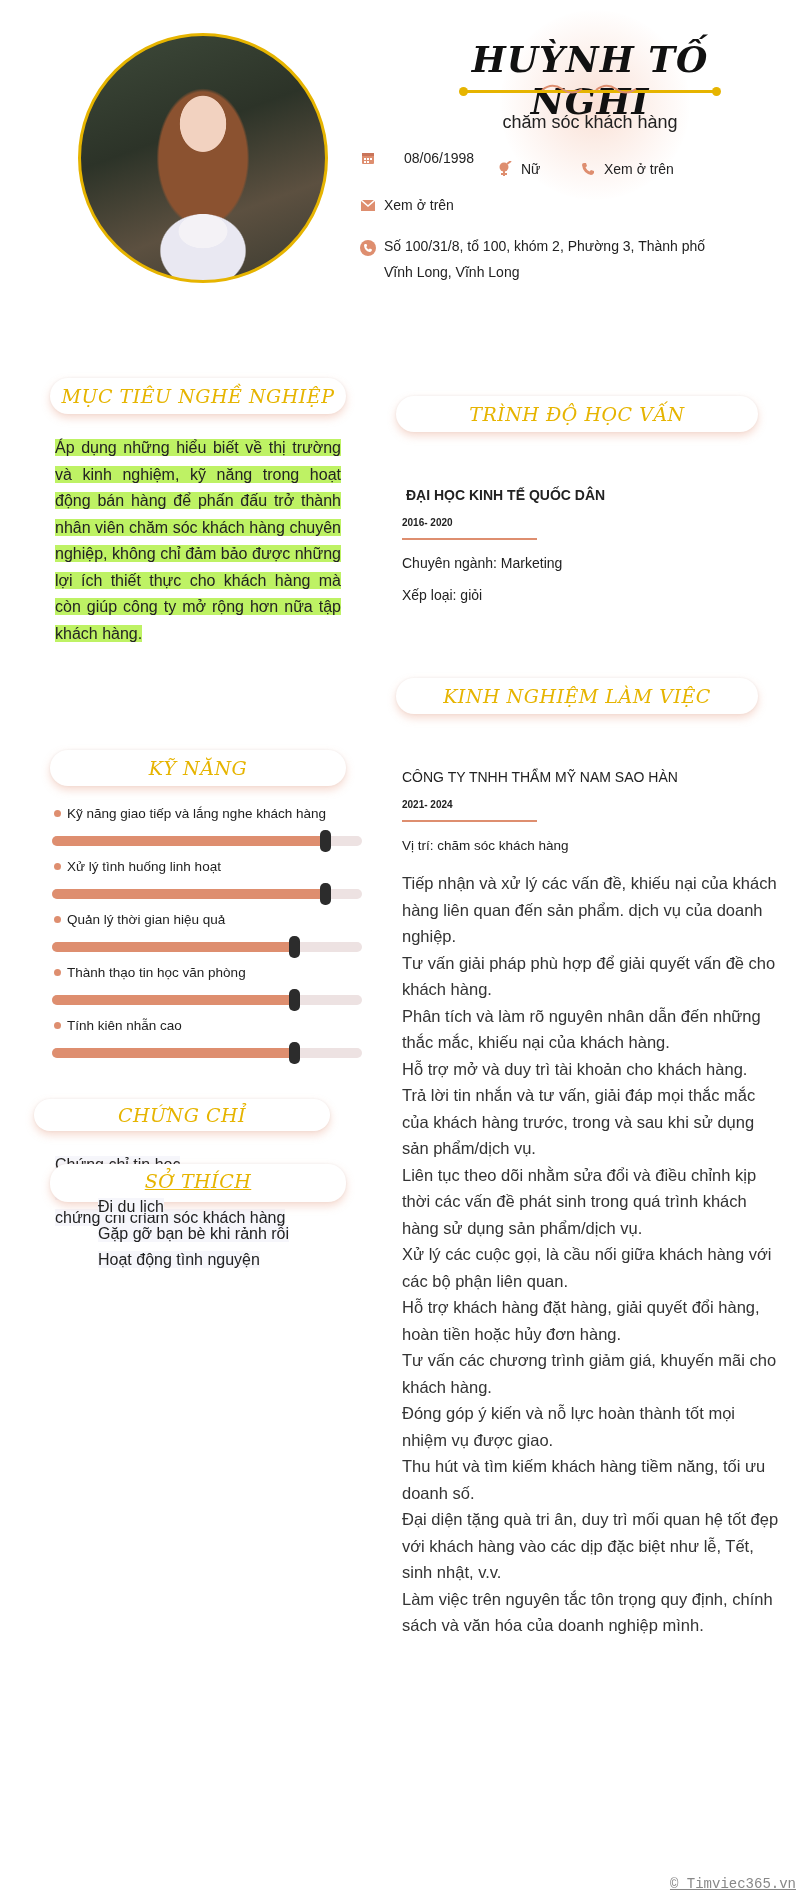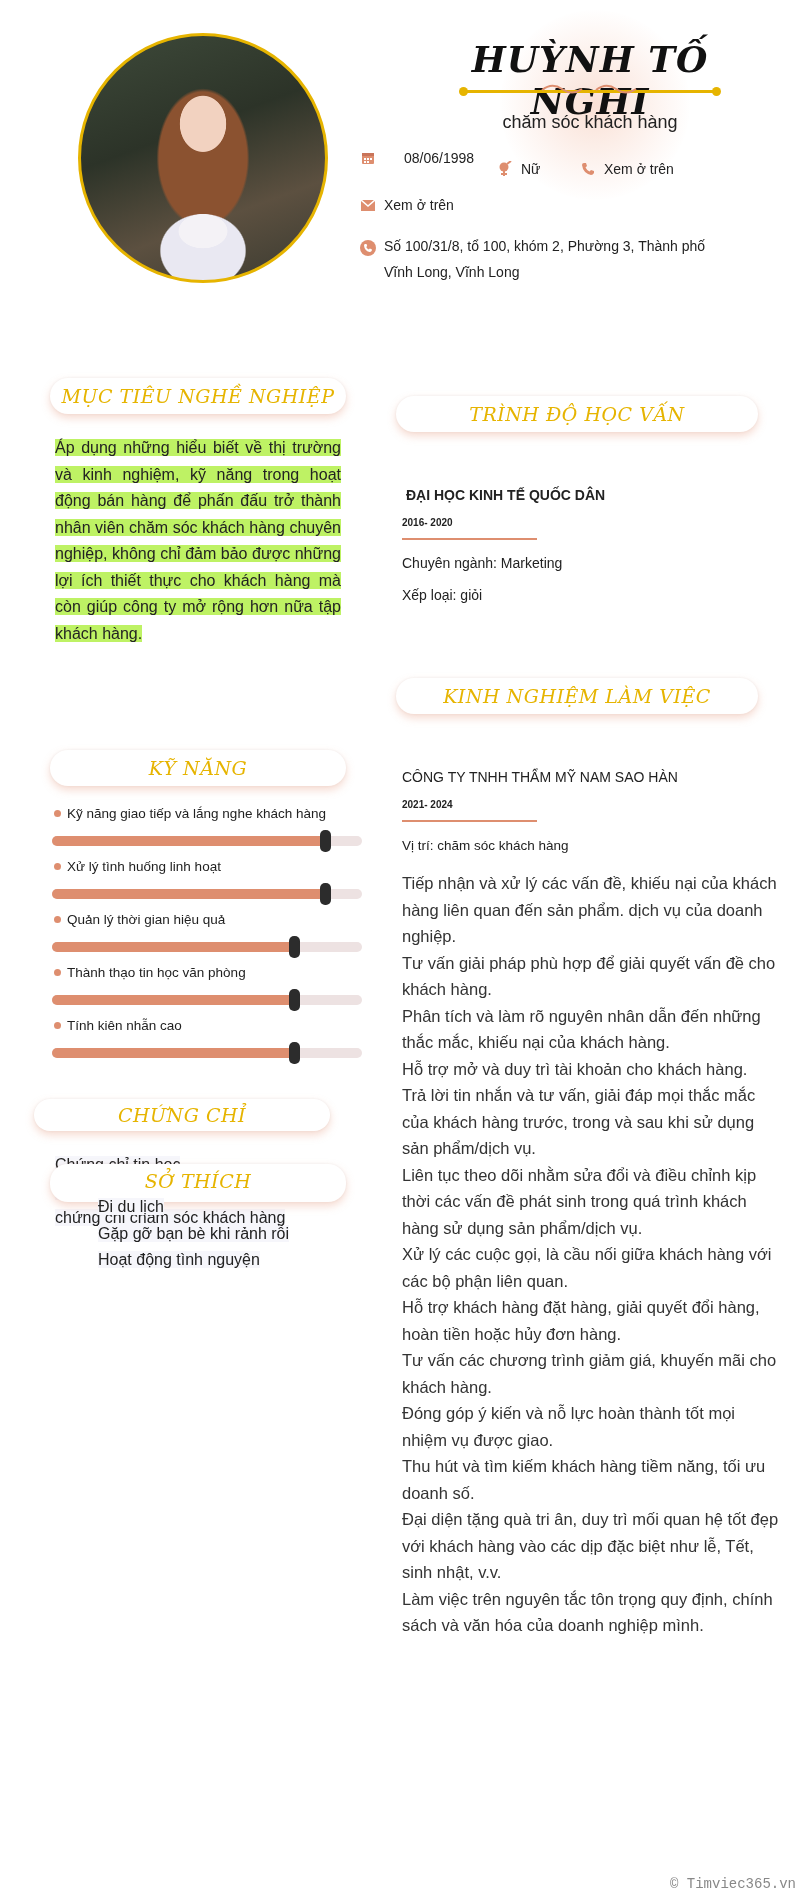--- a/index.html
+++ b/index.html
@@ -60,21 +60,21 @@
     .plain-list { position: absolute; left: 55px; width: 290px; font-size: 16px; line-height: 26.5px; color: #222; }
     .plain-list div span { background: #f6f6fb; }
 
     .edu-name { position: absolute; left: 406px; font-size: 14px; font-weight: bold; color: #222; }
     .edu-year { position: absolute; left: 402px; font-size: 10px; font-weight: bold; color: #222; }
     .edu-rule { position: absolute; left: 402px; width: 135px; height: 2px; background: #de8e6f; }
     .edu-line { position: absolute; left: 402px; font-size: 14px; color: #222; }
     .exp-company { position: absolute; left: 402px; font-size: 14px; color: #222; }
     .exp-desc { position: absolute; left: 402px; top: 870px; width: 380px; font-size: 16.5px; line-height: 26.5px; color: #333; }
 
-    .footer { position: absolute; right: 0; top: 1893px; font-family: "Liberation Mono", monospace; font-size: 14px; color: #888; }
+    .footer { position: absolute; right: 0; top: 1893px; font-family: "Liberation Mono", monospace; font-size: 14px; color: #888; text-decoration: underline; }
   </style>
 </head>
 <body>
 
 <div class="photo"></div>
 <div class="glow"></div>
 <div class="name">HUỲNH TỐ NGHI</div>
 <div class="name-line"></div>
 <svg class="wave" width="100" height="14" viewBox="0 0 100 14">
   <path d="M2 8 Q12 0 22 7 T42 7" stroke="#de8e6f" stroke-width="2" fill="none"></path>
@@ -192,21 +192,21 @@
     </div>
 </div>
 
 <div class="sec-head" style="left:34px; top:1060px; width:296px; height:32px; line-height:32px;margin-top:39px;">CHỨNG CHỈ</div>
 <div class="plain-list" style="top:1152px;">
   <div><span>Chứng chỉ tin học</span></div>
   <div><span>Chứng chỉ tiếng Anh</span></div>
   <div><span>chứng chỉ chăm sóc khách hàng</span></div>
 </div>
 
-<div class="sec-head" style="left:50px; top:1164px; width:296px; height:38px; line-height:34px;">SỞ THÍCH</div>
+<div class="sec-head" style="left:50px; top:1164px; width:296px; height:38px; line-height:34px;text-decoration:underline;">SỞ THÍCH</div>
 <div class="plain-list" style="top:1194px;margin-left:43px;">
   <div><span>Đi du lịch</span></div>
   <div><span>Gặp gỡ bạn bè khi rảnh rỗi</span></div>
   <div><span>Hoạt động tình nguyện</span></div>
 </div>
 
 <div class="sec-head" style="left:396px; top:396px; width:362px;">TRÌNH ĐỘ HỌC VẤN</div>
 <div class="edu-name" style="top:487px;">ĐẠI HỌC KINH TẾ QUỐC DÂN</div>
 <div class="edu-year" style="top:517px;">2016- 2020</div>
 <div class="edu-rule" style="top:538px;"></div>

